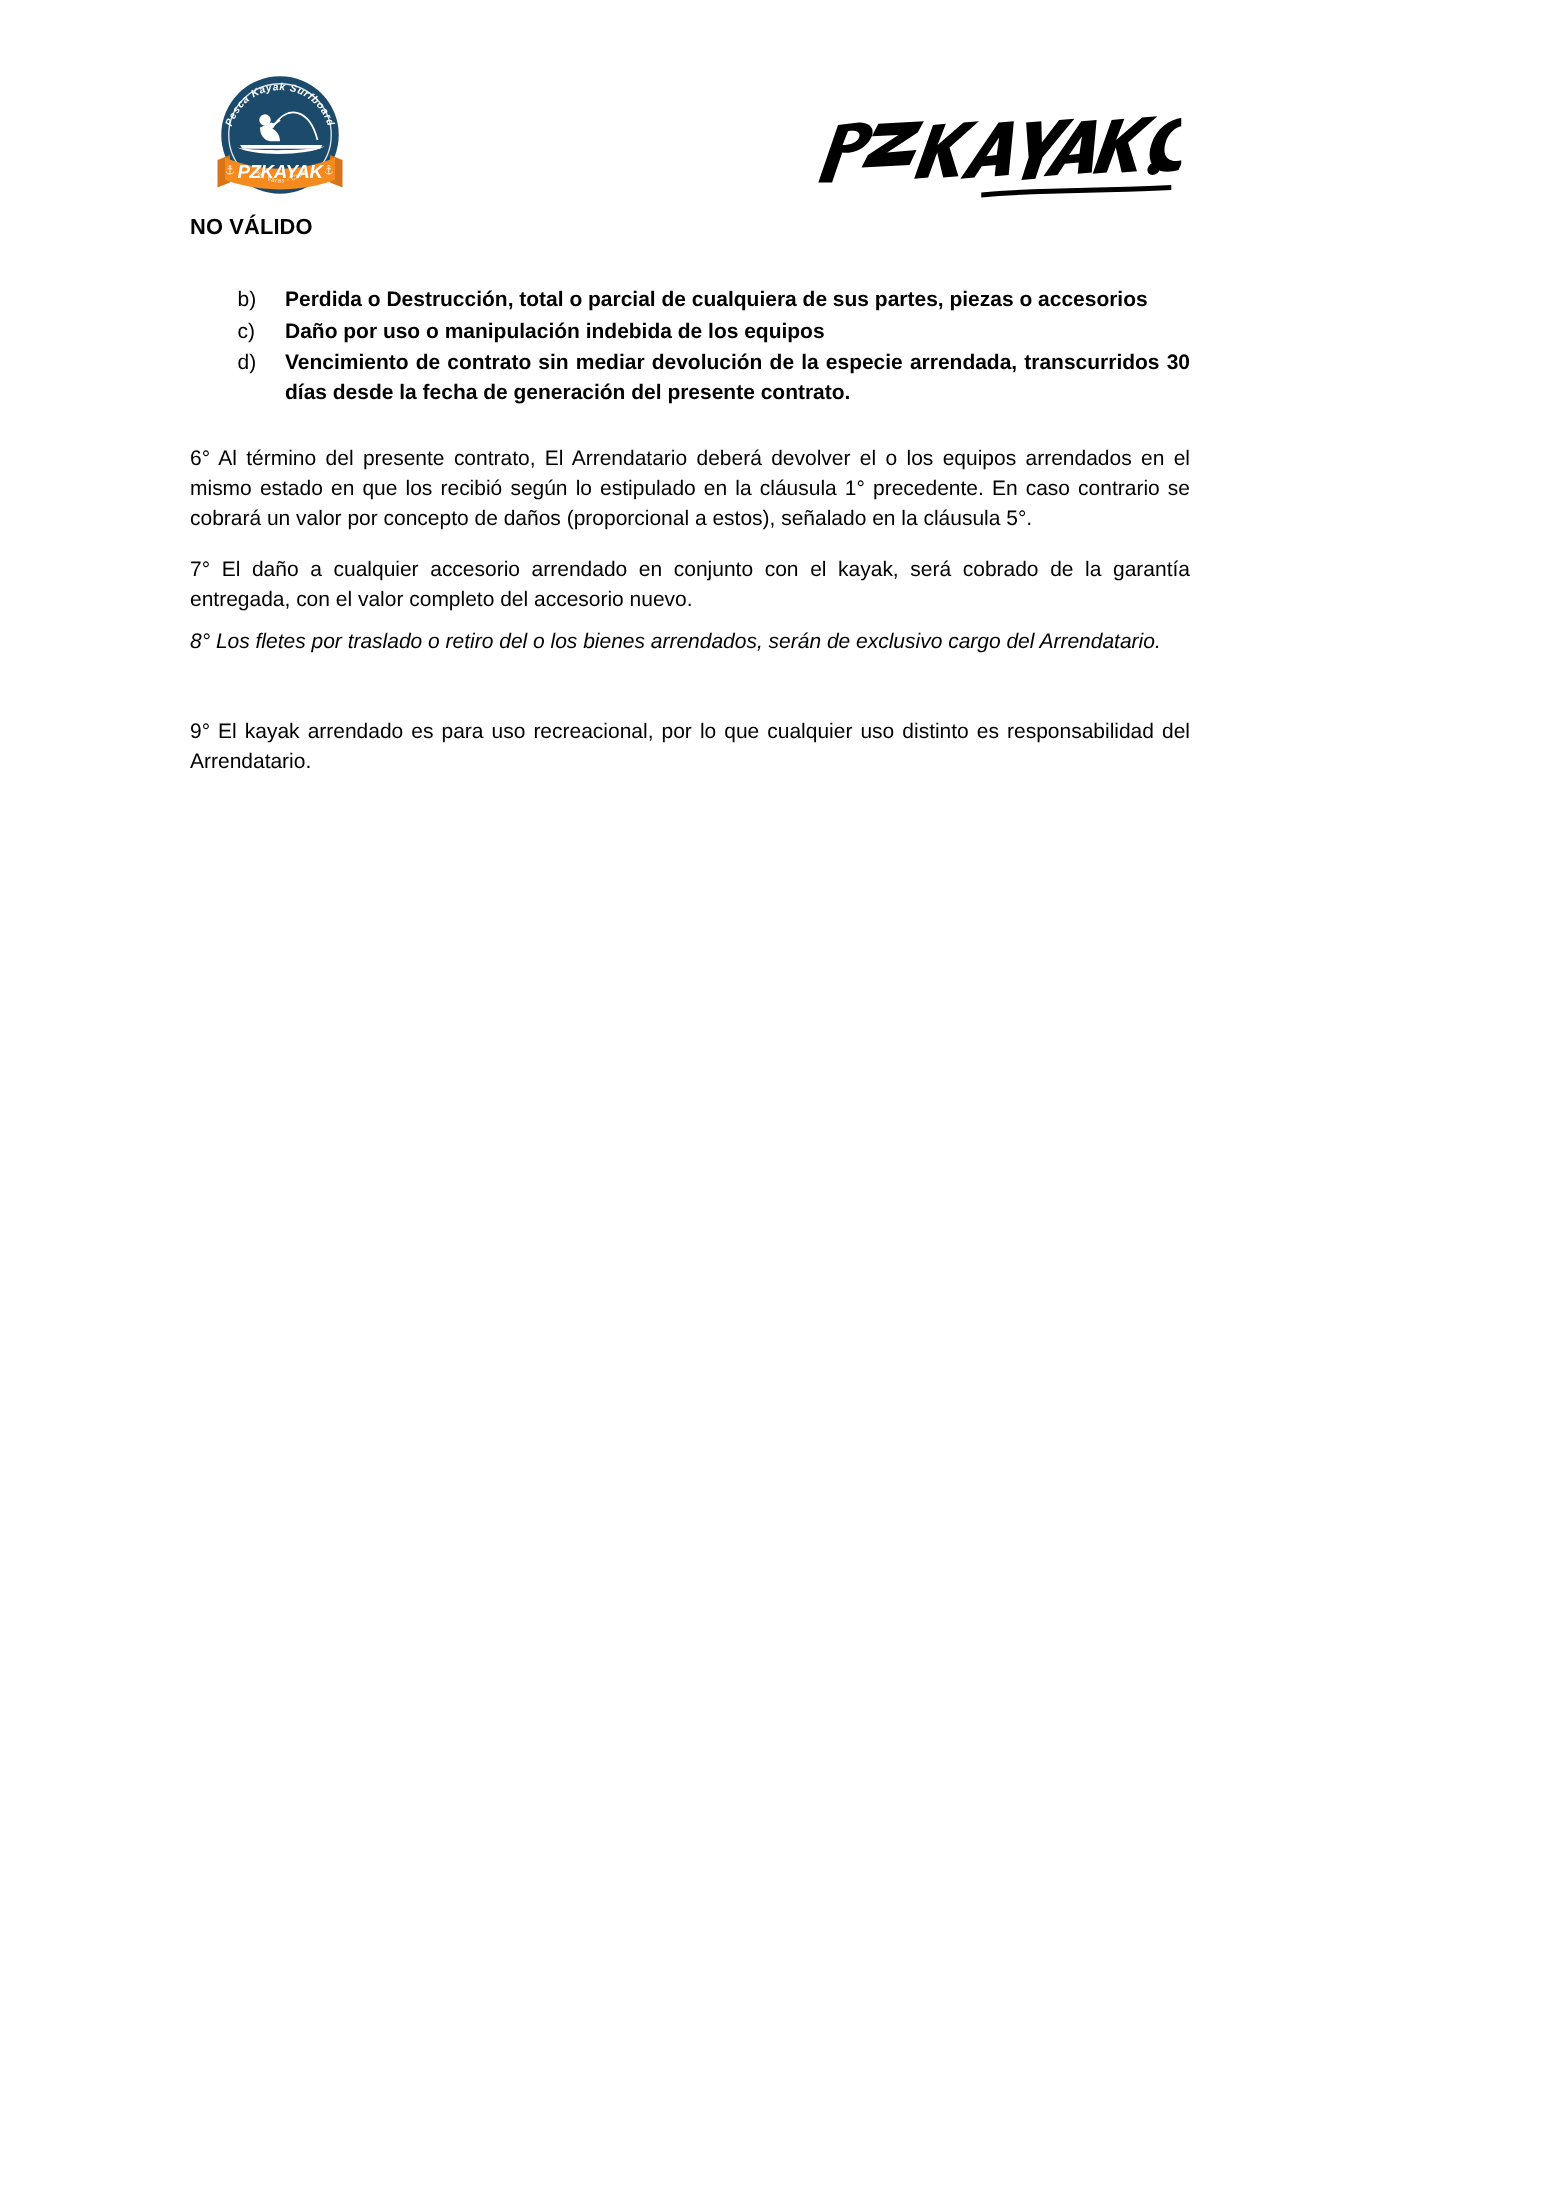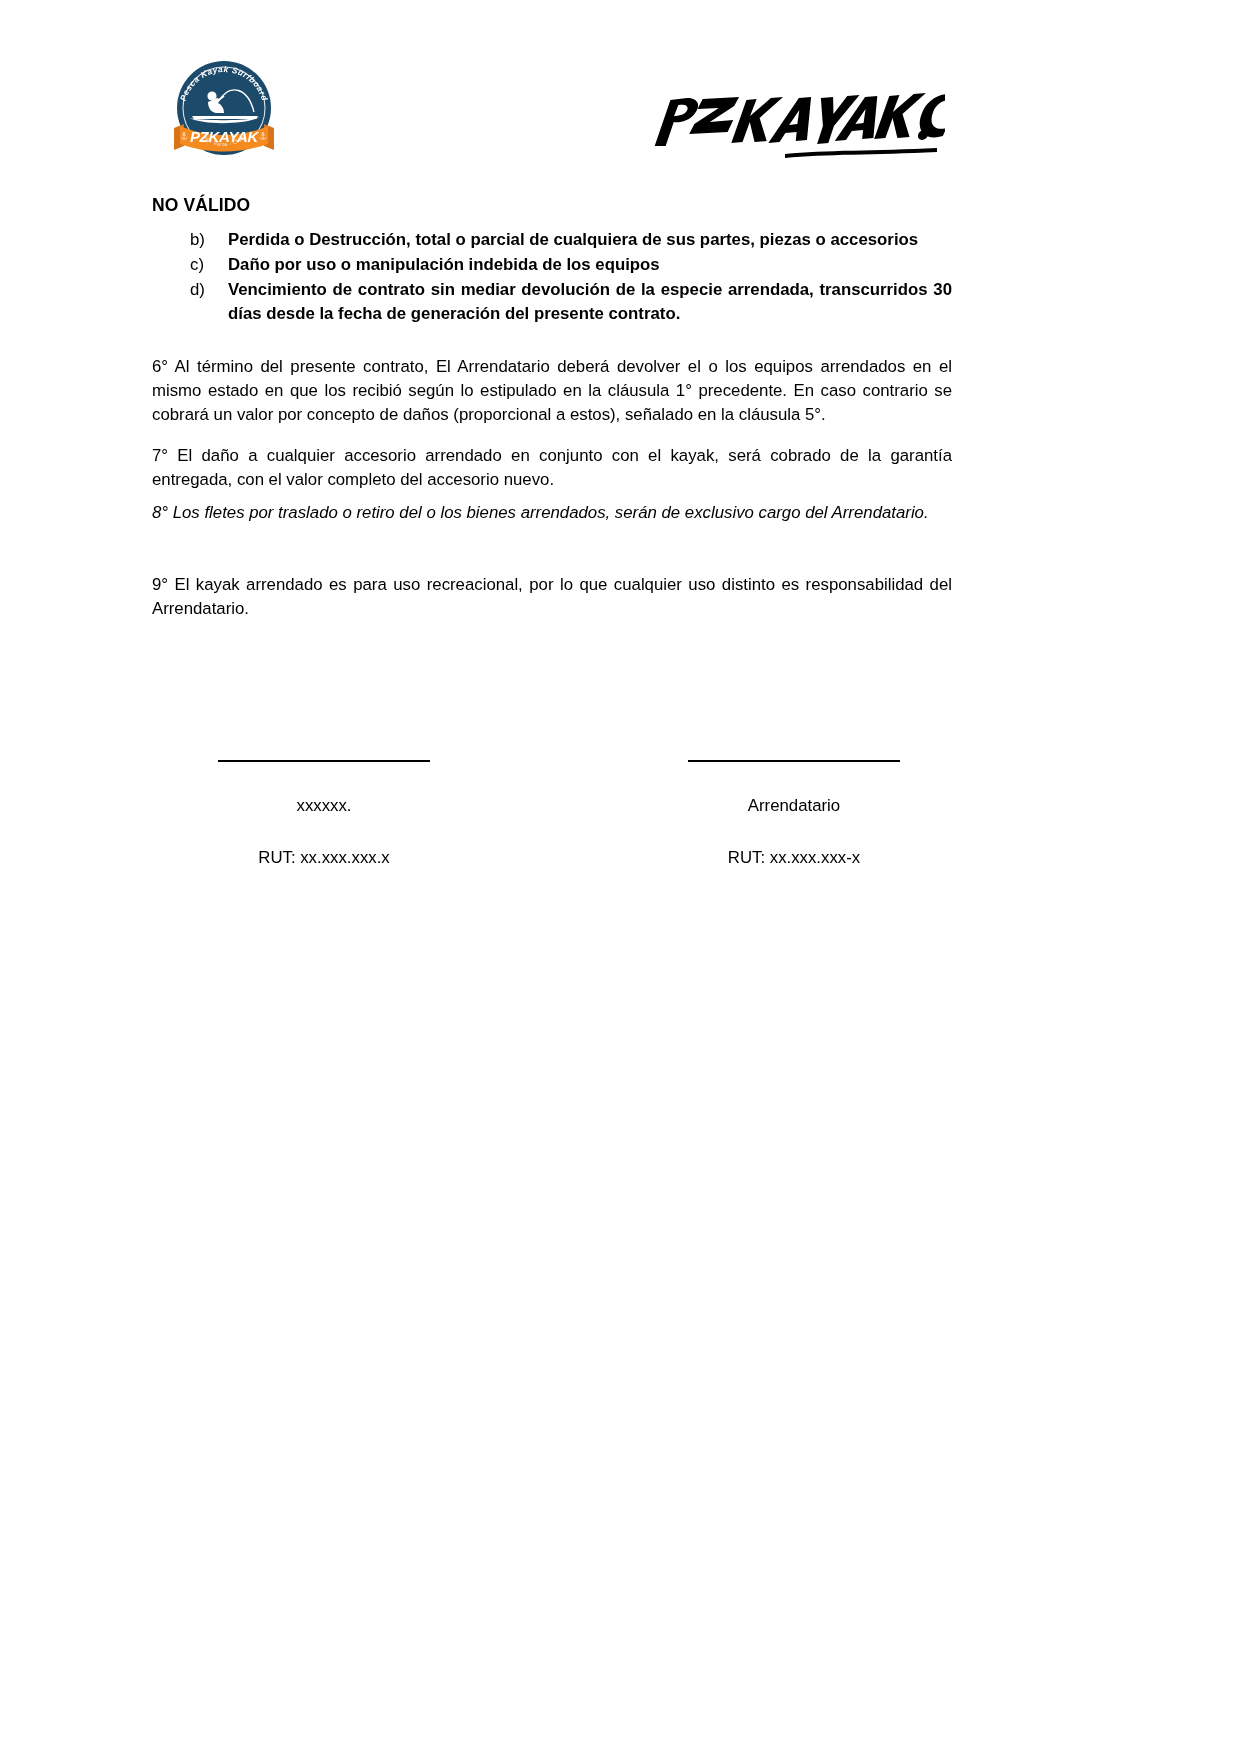--- a/index.html
+++ b/index.html
@@ -53,21 +53,21 @@
   .wordmark svg {
     display: block;
     width: 300px;
     height: 78px;
   }
 
   
   .doc-title {
     position: absolute;
     left: 152px;
-    top: 195px;
+    top: 171px;
     font-size: 17.5px;
     font-weight: bold;
     letter-spacing: 0.1px;
     line-height: 1.2;
   }
 
   .clause-list {
     position: absolute;
     left: 152px;
     top: 228px;
@@ -266,29 +266,14 @@
       <span class="clause-marker">d)</span>
       <span class="clause-text">Vencimiento de contrato sin mediar devolución de la especie arrendada, transcurridos 30 días desde la fecha de generación del presente contrato.</span>
     </li>
   </ul>
 
   <p class="para p6">6° Al término del presente contrato, El Arrendatario deberá devolver el o los equipos arrendados en el mismo estado en que los recibió según lo estipulado en la cláusula 1° precedente. En caso contrario se cobrará un valor por concepto de daños (proporcional a estos), señalado en la cláusula 5°.</p>
   <p class="para p7">7° El daño a cualquier accesorio arrendado en conjunto con el kayak, será cobrado de la garantía entregada, con el valor completo del accesorio nuevo.</p>
   <p class="para p8 left-align">8° Los fletes por traslado o retiro del o los bienes arrendados, serán de exclusivo cargo del Arrendatario.</p>
   <p class="para p9">9° El kayak arrendado es para uso recreacional, por lo que cualquier uso distinto es responsabilidad del Arrendatario.</p>
 
-  <div class="signatures">
-
-    <div class="sig-col left">
-      <div class="sig-rule"></div>
-      <div class="sig-name">xxxxxx.</div>
-      <div class="sig-rut">RUT: xx.xxx.xxx.x</div>
-    </div>
-
-    <div class="sig-col right">
-      <div class="sig-rule"></div>
-      <div class="sig-name">Arrendatario</div>
-      <div class="sig-rut">RUT: xx.xxx.xxx-x</div>
-    </div>
-
-  </div>
 
 </div>
 
 </body></html>

